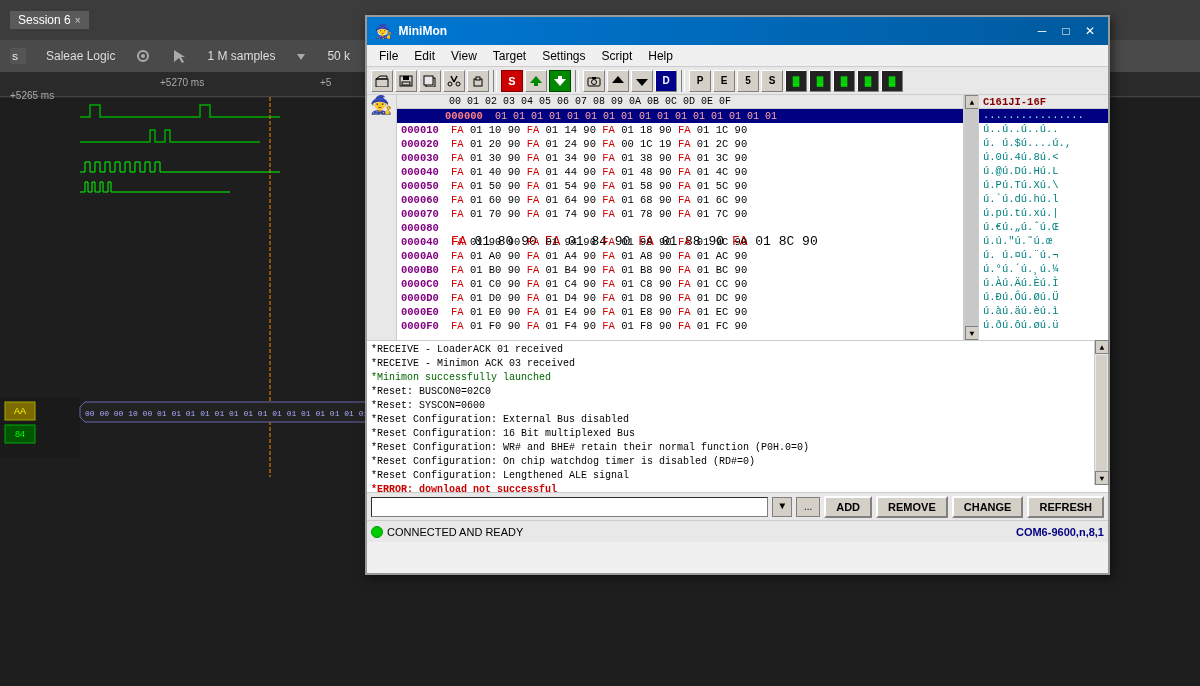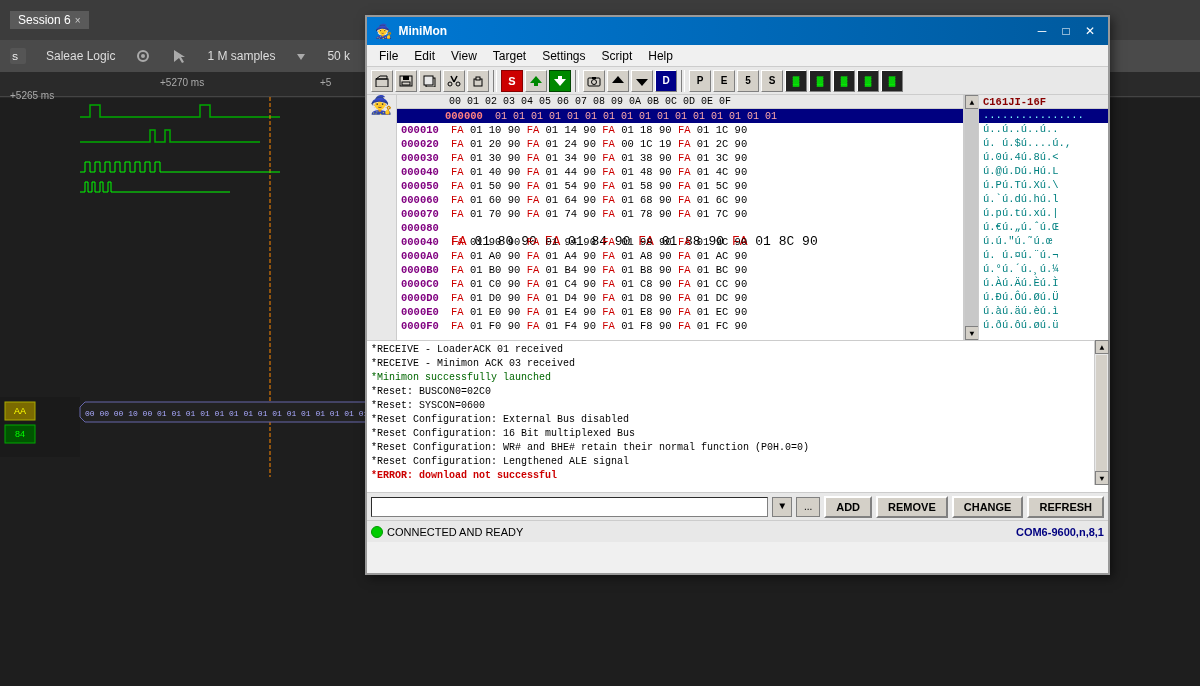--- a/index.html
+++ b/index.html
@@ -689,20 +689,21 @@
 
   <div class="log-area">
     <div class="log-line">*RECEIVE - LoaderACK 01 received</div>
     <div class="log-line">*RECEIVE - Minimon ACK 03 received</div>
     <div class="log-line success">*Minimon successfully launched</div>
     <div class="log-line">*Reset: BUSCON0=02C0</div>
     <div class="log-line">*Reset: SYSCON=0600</div>
     <div class="log-line">*Reset Configuration: External Bus disabled</div>
     <div class="log-line">*Reset Configuration: 16 Bit multiplexed Bus</div>
     <div class="log-line">*Reset Configuration: WR# and BHE# retain their normal function (P0H.0=0)</div>
+    <div class="log-line">*Reset Configuration: On chip watchdog timer is disabled (RD#=0)</div>
     <div class="log-line">*Reset Configuration: Lengthened ALE signal</div>
     <div class="log-line error">*ERROR: download not successful</div>
   </div>
 
   <div style="position:absolute; right:0; top:calc(28px + 22px + 28px + 245px); width:14px; height:145px; background:#e8e8e8; border-left:1px solid #ccc;">
     <div style="width:14px; height:14px; background:#d4d0c8; border:1px solid #808080; display:flex; align-items:center; justify-content:center; font-size:8px; cursor:pointer;">▲</div>
     <div style="flex:1; height:calc(145px - 28px); background:#d4d0c8; margin:1px;"></div>
     <div style="width:14px; height:14px; background:#d4d0c8; border:1px solid #808080; display:flex; align-items:center; justify-content:center; font-size:8px; cursor:pointer; position:absolute; bottom:0;">▼</div>
   </div>
 

